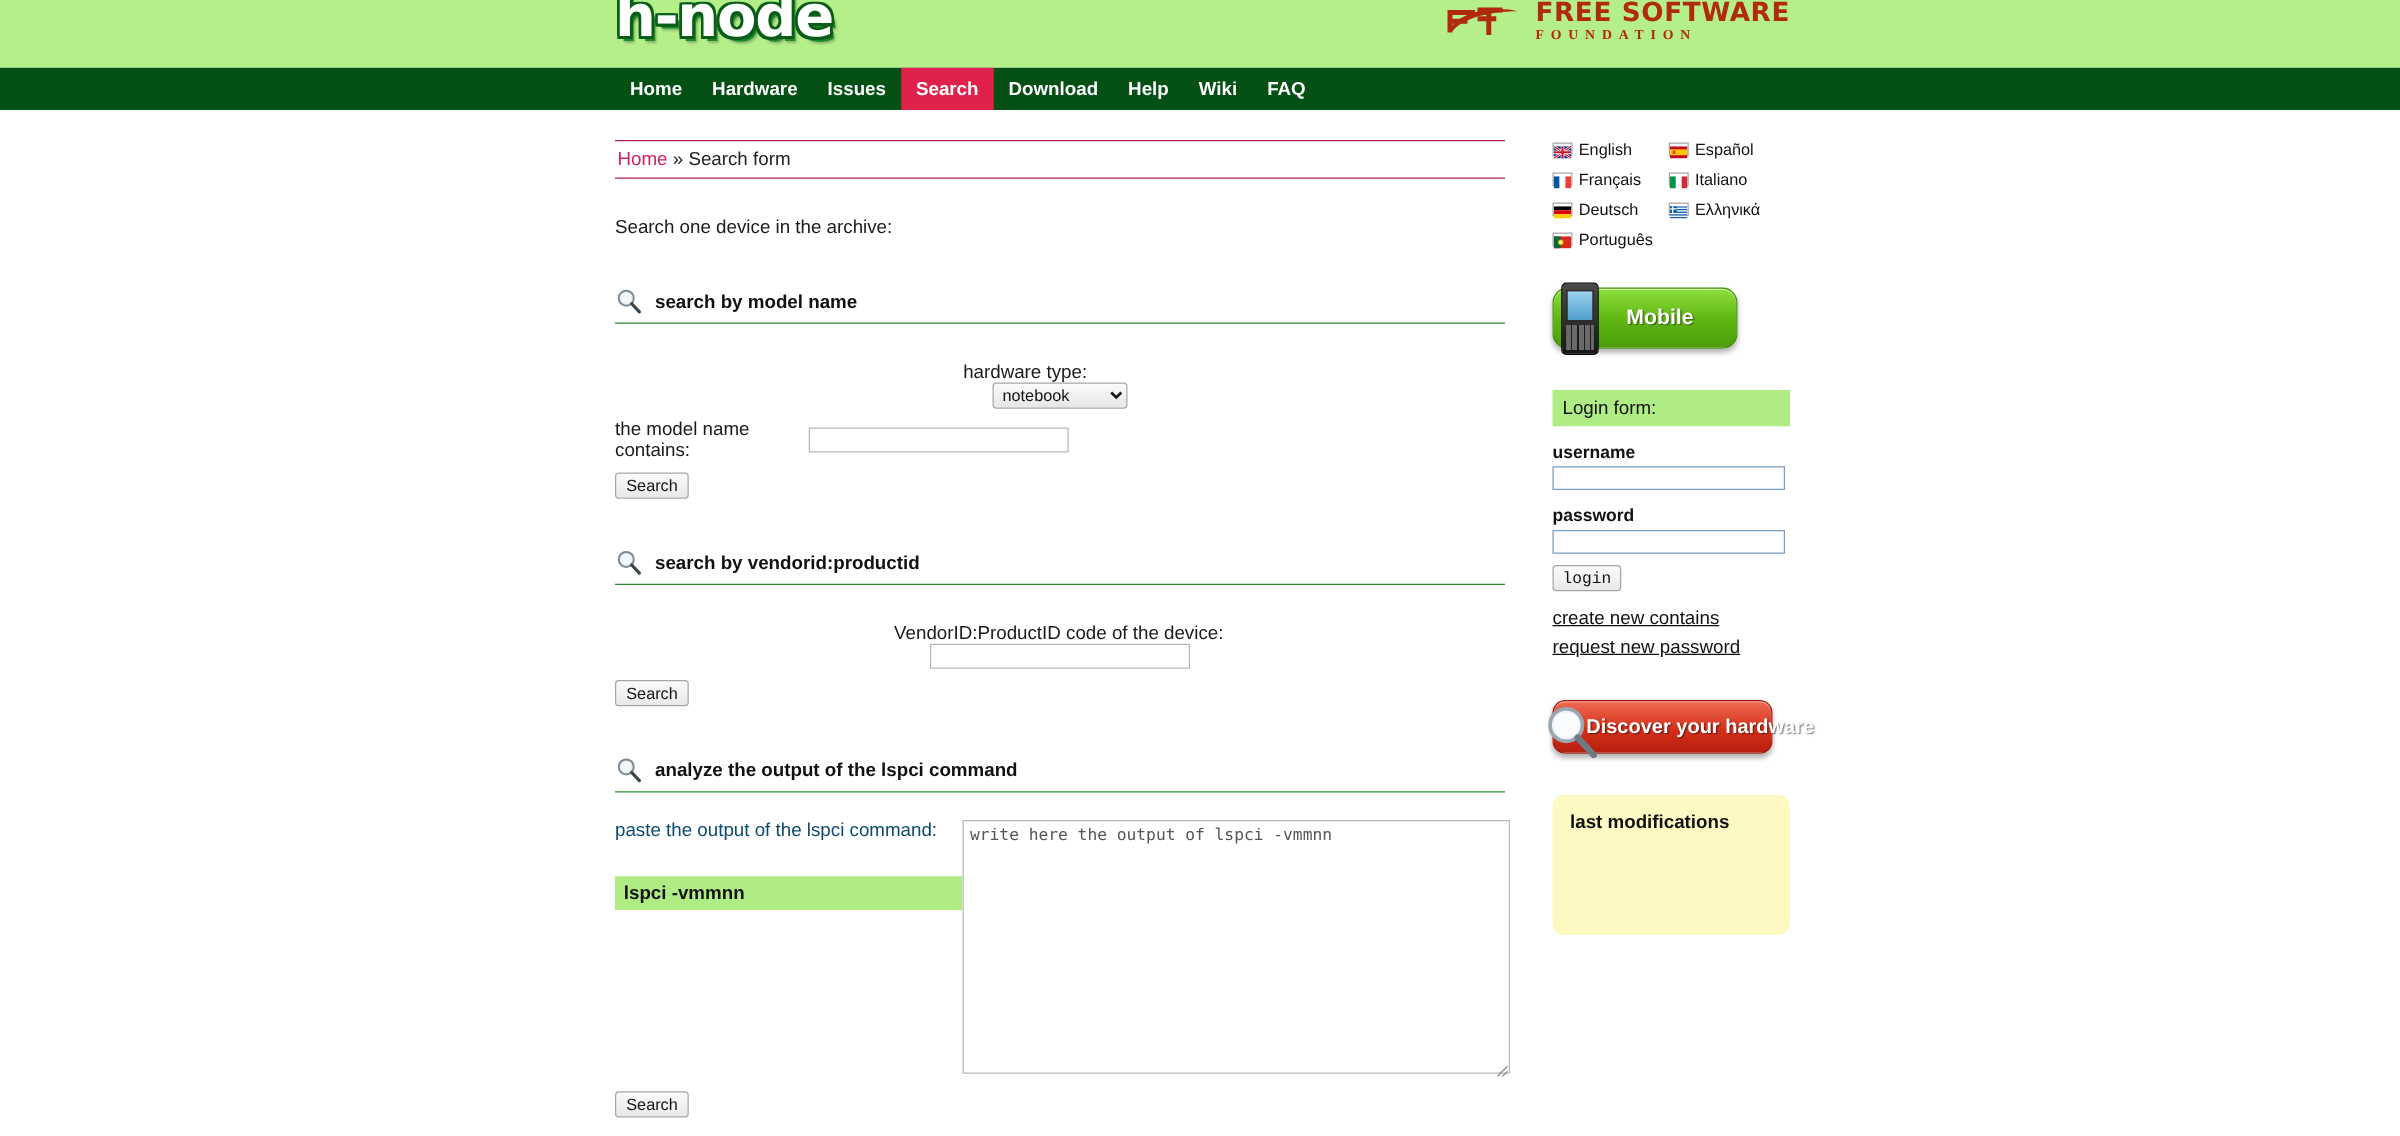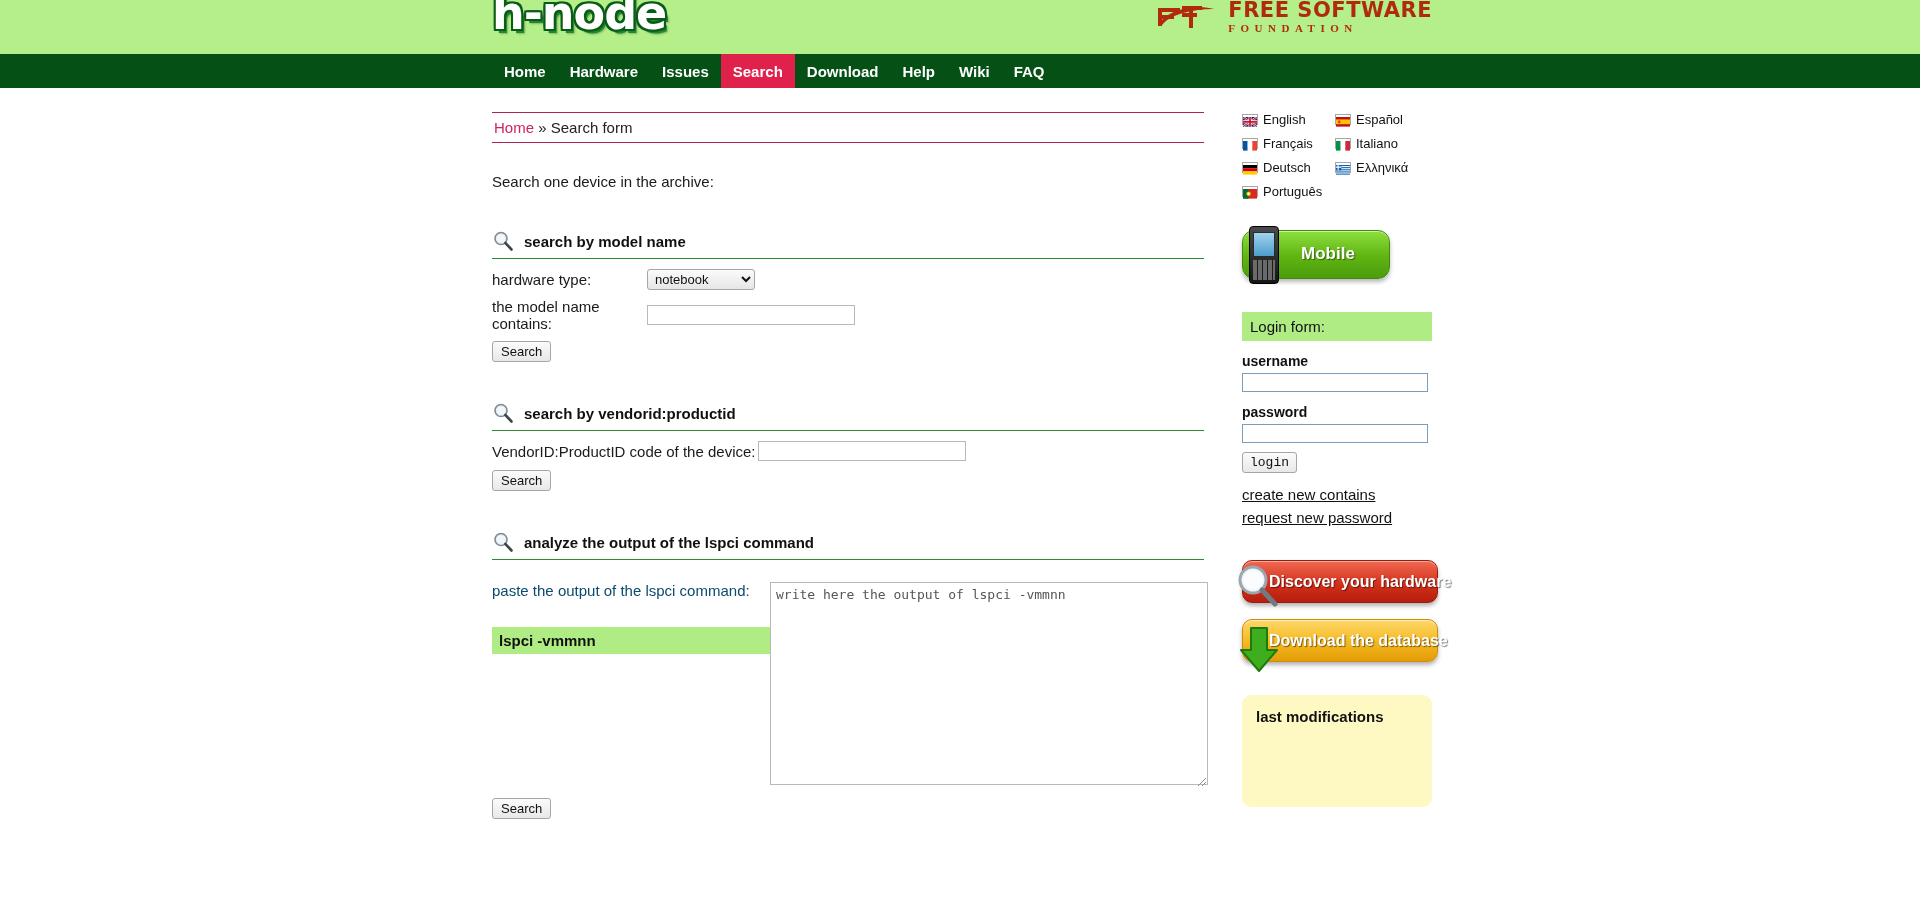--- a/index.html
+++ b/index.html
@@ -132,21 +132,21 @@
   }
 
   
   .frow {
     display: flex;
     align-items: center;
     margin-top: 8px;
     font-size: 15px;
     color: #1a1a1a;
   }
-  .frow.first { margin-top: 10px; }
+  .frow.first { margin-top: 30px; flex-direction: column; }
   .flabel-fixed { width: 155px; flex: none; }
   .flabel-auto { flex: none; padding-right: 2px; }
 
   select.hw {
     width: 108px;
     height: 21px;
     font-family: "Liberation Sans", sans-serif;
     font-size: 13px;
     color: #111;
     border: 1px solid #a6a6a6;
@@ -317,21 +317,21 @@
     margin-top: 13px;
     font-size: 15px;
     color: #111;
     text-decoration: underline;
     cursor: pointer;
   }
   .acct-link.second { margin-top: 6px; }
 
   .cta {
     position: relative;
-    width: 196px;
+    width: 176px;
     height: 43px;
     border-radius: 10px;
     cursor: pointer;
   }
   .cta .cta-text {
     position: absolute;
     left: 26px;
     top: 0; bottom: 0;
     display: flex;
     align-items: center;
@@ -580,25 +580,19 @@
 
     <div class="cta cta-discover">
       <svg class="cta-mag" viewBox="0 0 44 44">
         <circle cx="18" cy="17" r="13" fill="#eef4f8" stroke="#9aa7b0" stroke-width="3"></circle>
         <circle cx="18" cy="17" r="10" fill="#ffffff" opacity="0.75"></circle>
         <line x1="27" y1="27" x2="40" y2="41" stroke="#6e7b84" stroke-width="5" stroke-linecap="round"></line>
       </svg>
       <div class="cta-text">Discover your hardware</div>
     </div>
 
-    <div class="cta cta-download">
-      <svg class="cta-arrow" viewBox="0 0 40 48">
-        <path d="M12 2 h16 v22 h10 L20 45 L2 24 h10 z" fill="#3fae1e" stroke="#1f7a0b" stroke-width="2" stroke-linejoin="round"></path>
-      </svg>
-      <div class="cta-text">Download the database</div>
-    </div>
 
     <div class="lastmod">
       <div class="lastmod-title">last modifications</div>
     </div>
 
   </div>
 </div>
 
 </body></html>

